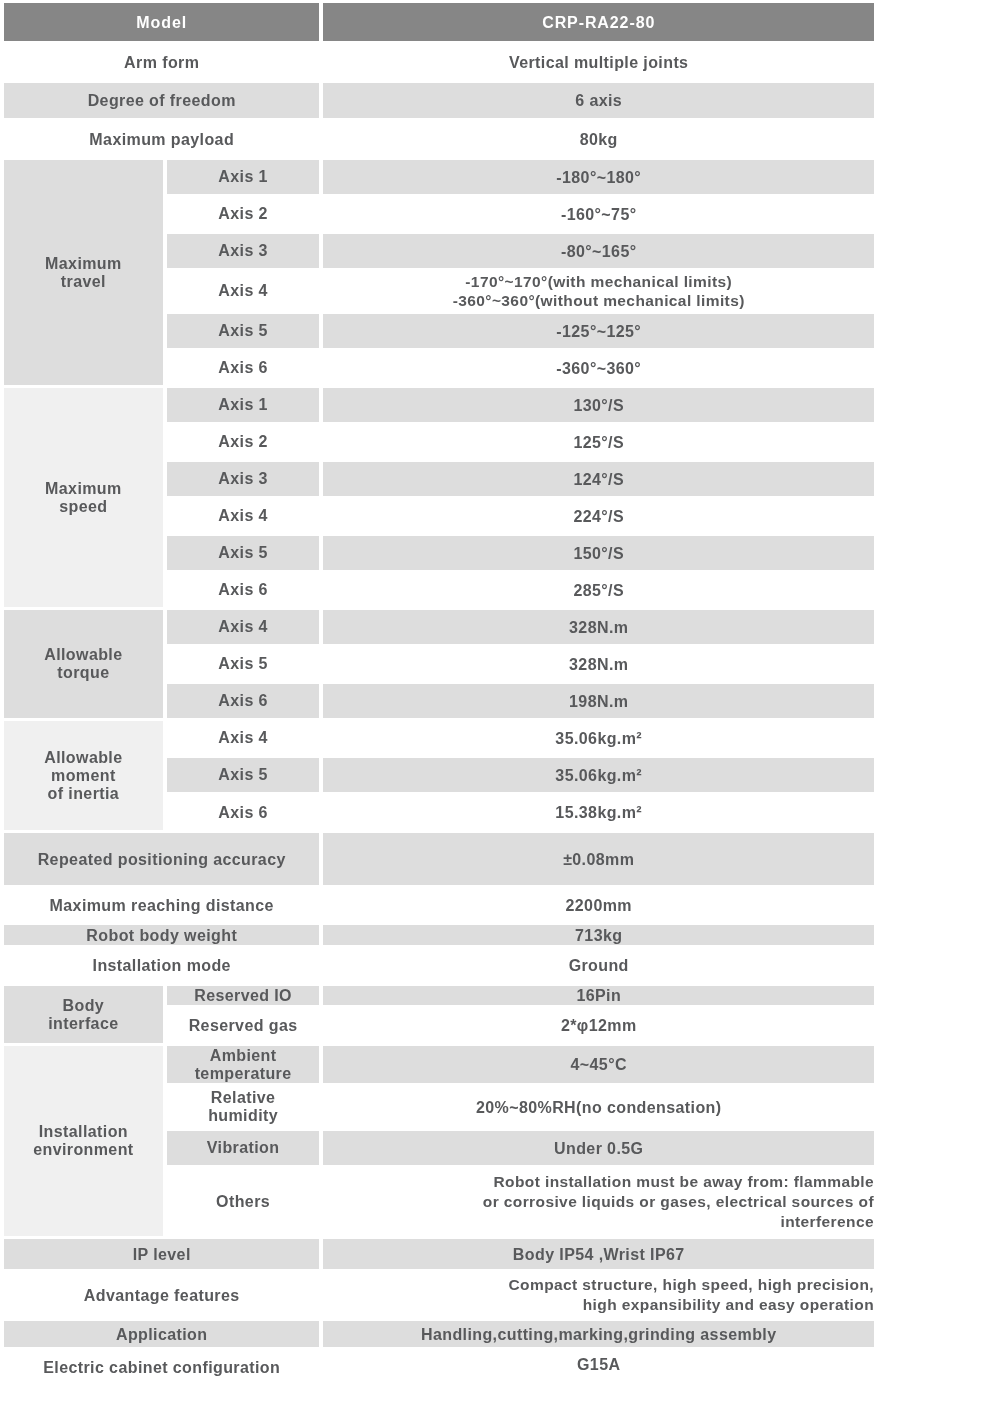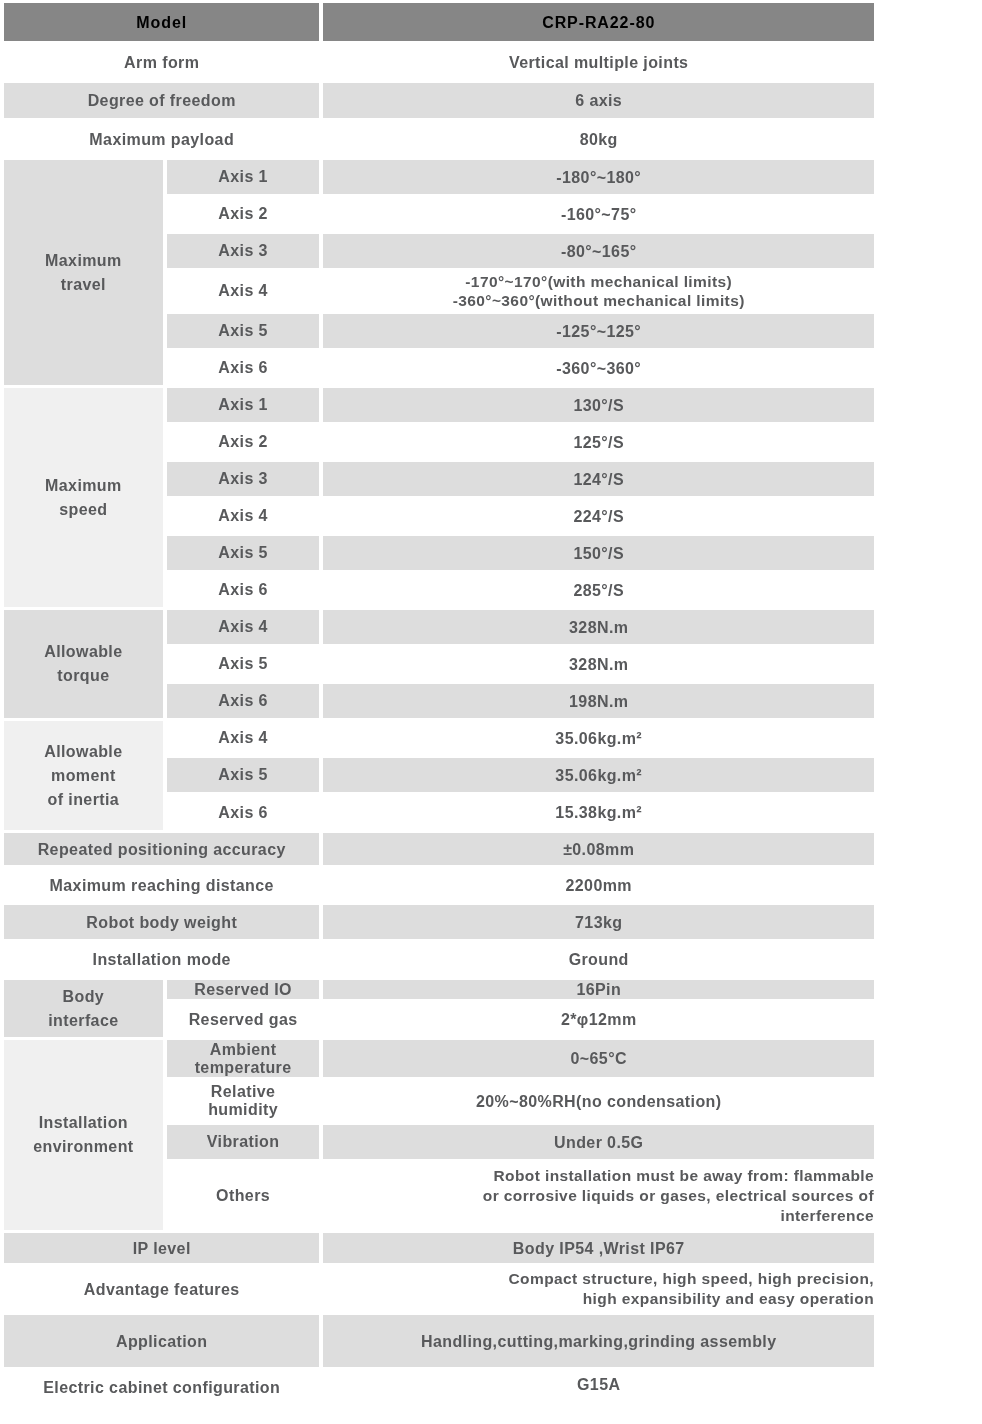--- a/index.html
+++ b/index.html
@@ -21,28 +21,28 @@
     vertical-align:middle;
     color:#58595b;
     font-size:16px;
     font-weight:700;
     letter-spacing:0.4px;
     line-height:19px;
     overflow:hidden;
   }
   tr.hdr td{
     background:#868686;
-    color:#000000;
+    color:#ffffff;
     letter-spacing:0.9px;
   }
   tr.g td{ background:#dddddd; }
   td.grp{
     background:#c5c5c5;
     white-space:pre-line;
-    line-height:24px;
+    line-height:18px;
     margin-left:40px;
   }
   td.grp.lt{ background:#f0f0f0; }
   td.sub{ white-space:pre-line; line-height:18px;margin-top:48px; }
   td.val .vblock{
     display:inline-block;
     text-align:center;
     white-space:pre-line;
     font-size:15.5px;
     line-height:19px;
@@ -163,29 +163,29 @@
   </tr>
   <tr class="g" style="height:34px">
     <td class="sub">Axis 5</td>
     <td class="val">35.06kg.m²</td>
   </tr>
   <tr style="height:35px">
     <td class="sub">Axis 6</td>
     <td class="val">15.38kg.m²</td>
   </tr>
 
-  <tr class="g" style="height:32px">
+  <tr class="g" style="height:52px">
     <td colspan="2" class="lbl">Repeated positioning accuracy</td>
     <td class="val">±0.08mm</td>
   </tr>
   <tr style="height:34px">
     <td colspan="2" class="lbl">Maximum reaching distance</td>
     <td class="val">2200mm</td>
   </tr>
-  <tr class="g" style="height:34px">
+  <tr class="g" style="height:20px">
     <td colspan="2" class="lbl">Robot body weight</td>
     <td class="val">713kg</td>
   </tr>
   <tr style="height:35px">
     <td colspan="2" class="lbl">Installation mode</td>
     <td class="val">Ground</td>
   </tr>
 
   <tr class="g" style="height:17px">
     <td class="grp" rowspan="2">Body
@@ -196,21 +196,21 @@
   <tr style="height:35px">
     <td class="sub">Reserved gas</td>
     <td class="val">2*φ12mm</td>
   </tr>
 
   <tr class="g" style="height:37px">
     <td class="grp lt" rowspan="4">Installation
 environment</td>
     <td class="sub">Ambient
 temperature</td>
-    <td class="val">0~65°C</td>
+    <td class="val">4~45°C</td>
   </tr>
   <tr style="height:42px">
     <td class="sub">Relative
 humidity</td>
     <td class="val">20%~80%RH(no condensation)</td>
   </tr>
   <tr class="g" style="height:34px">
     <td class="sub">Vibration</td>
     <td class="val">Under 0.5G</td>
   </tr>
@@ -223,21 +223,21 @@
 
   <tr class="g" style="height:30px">
     <td colspan="2" class="lbl">IP level</td>
     <td class="val">Body IP54 ,Wrist IP67</td>
   </tr>
   <tr style="height:46px">
     <td colspan="2" class="lbl">Advantage features</td>
     <td class="val left">Compact structure, high speed, high precision,
 high expansibility and easy operation</td>
   </tr>
-  <tr class="g" style="height:52px">
+  <tr class="g" style="height:26px">
     <td colspan="2" class="lbl">Application</td>
     <td class="val">Handling,cutting,marking,grinding assembly</td>
   </tr>
   <tr style="height:46px">
     <td colspan="2" class="lbl" style="vertical-align:top;padding-top:8px">Electric cabinet configuration</td>
     <td class="val" style="vertical-align:top;padding-top:5px">G15A</td>
   </tr>
 </tbody>
   </table>
 

